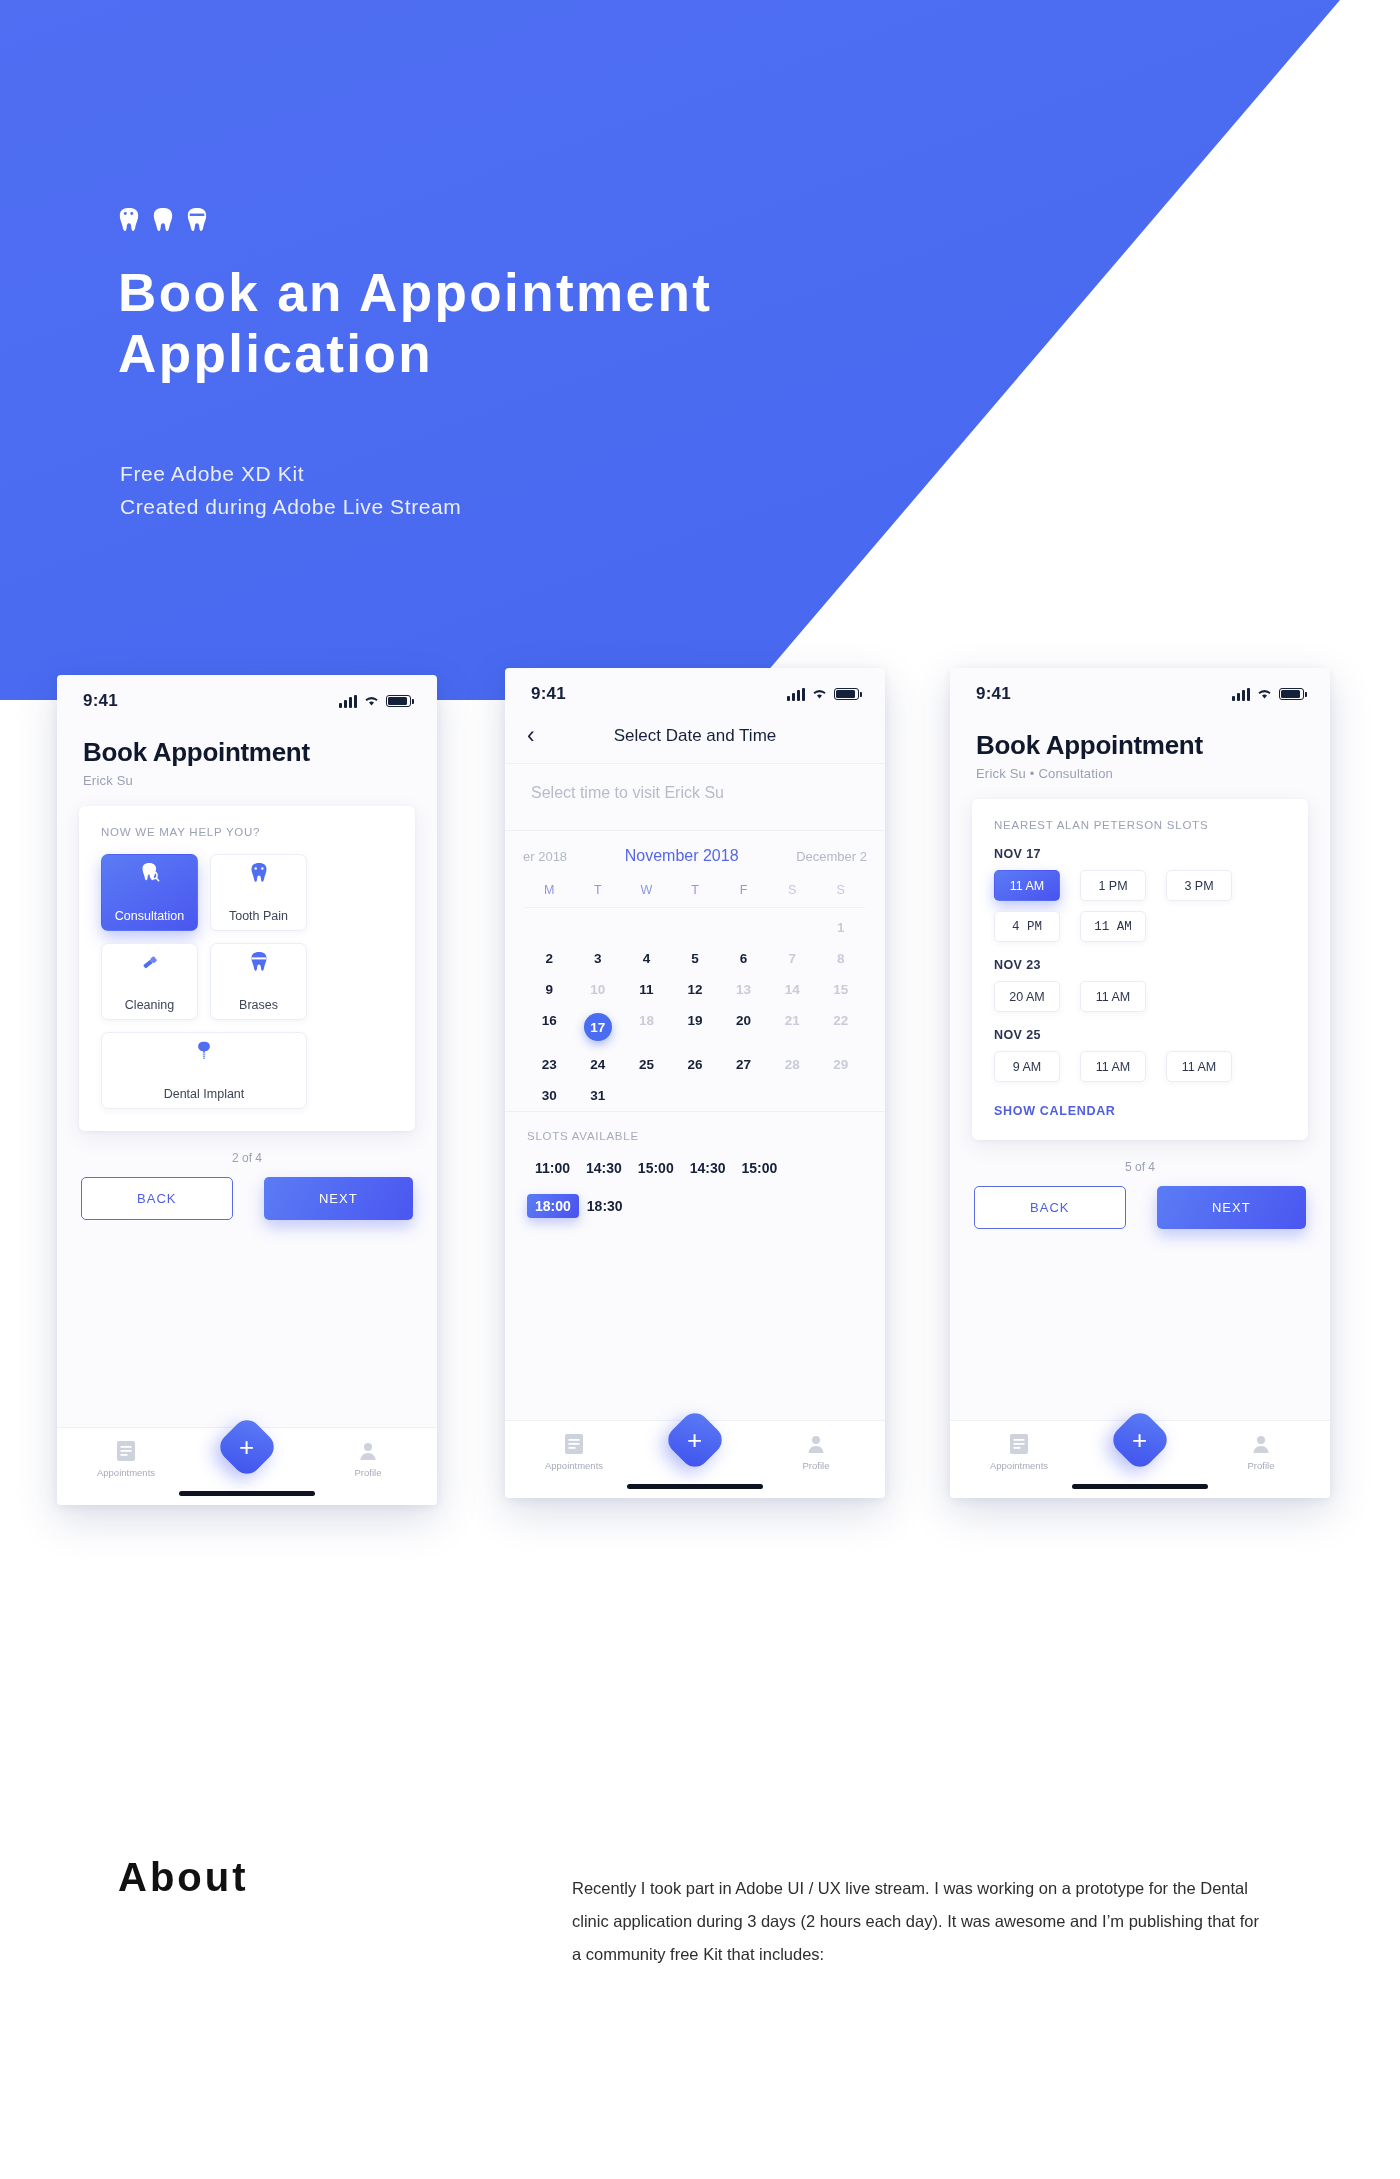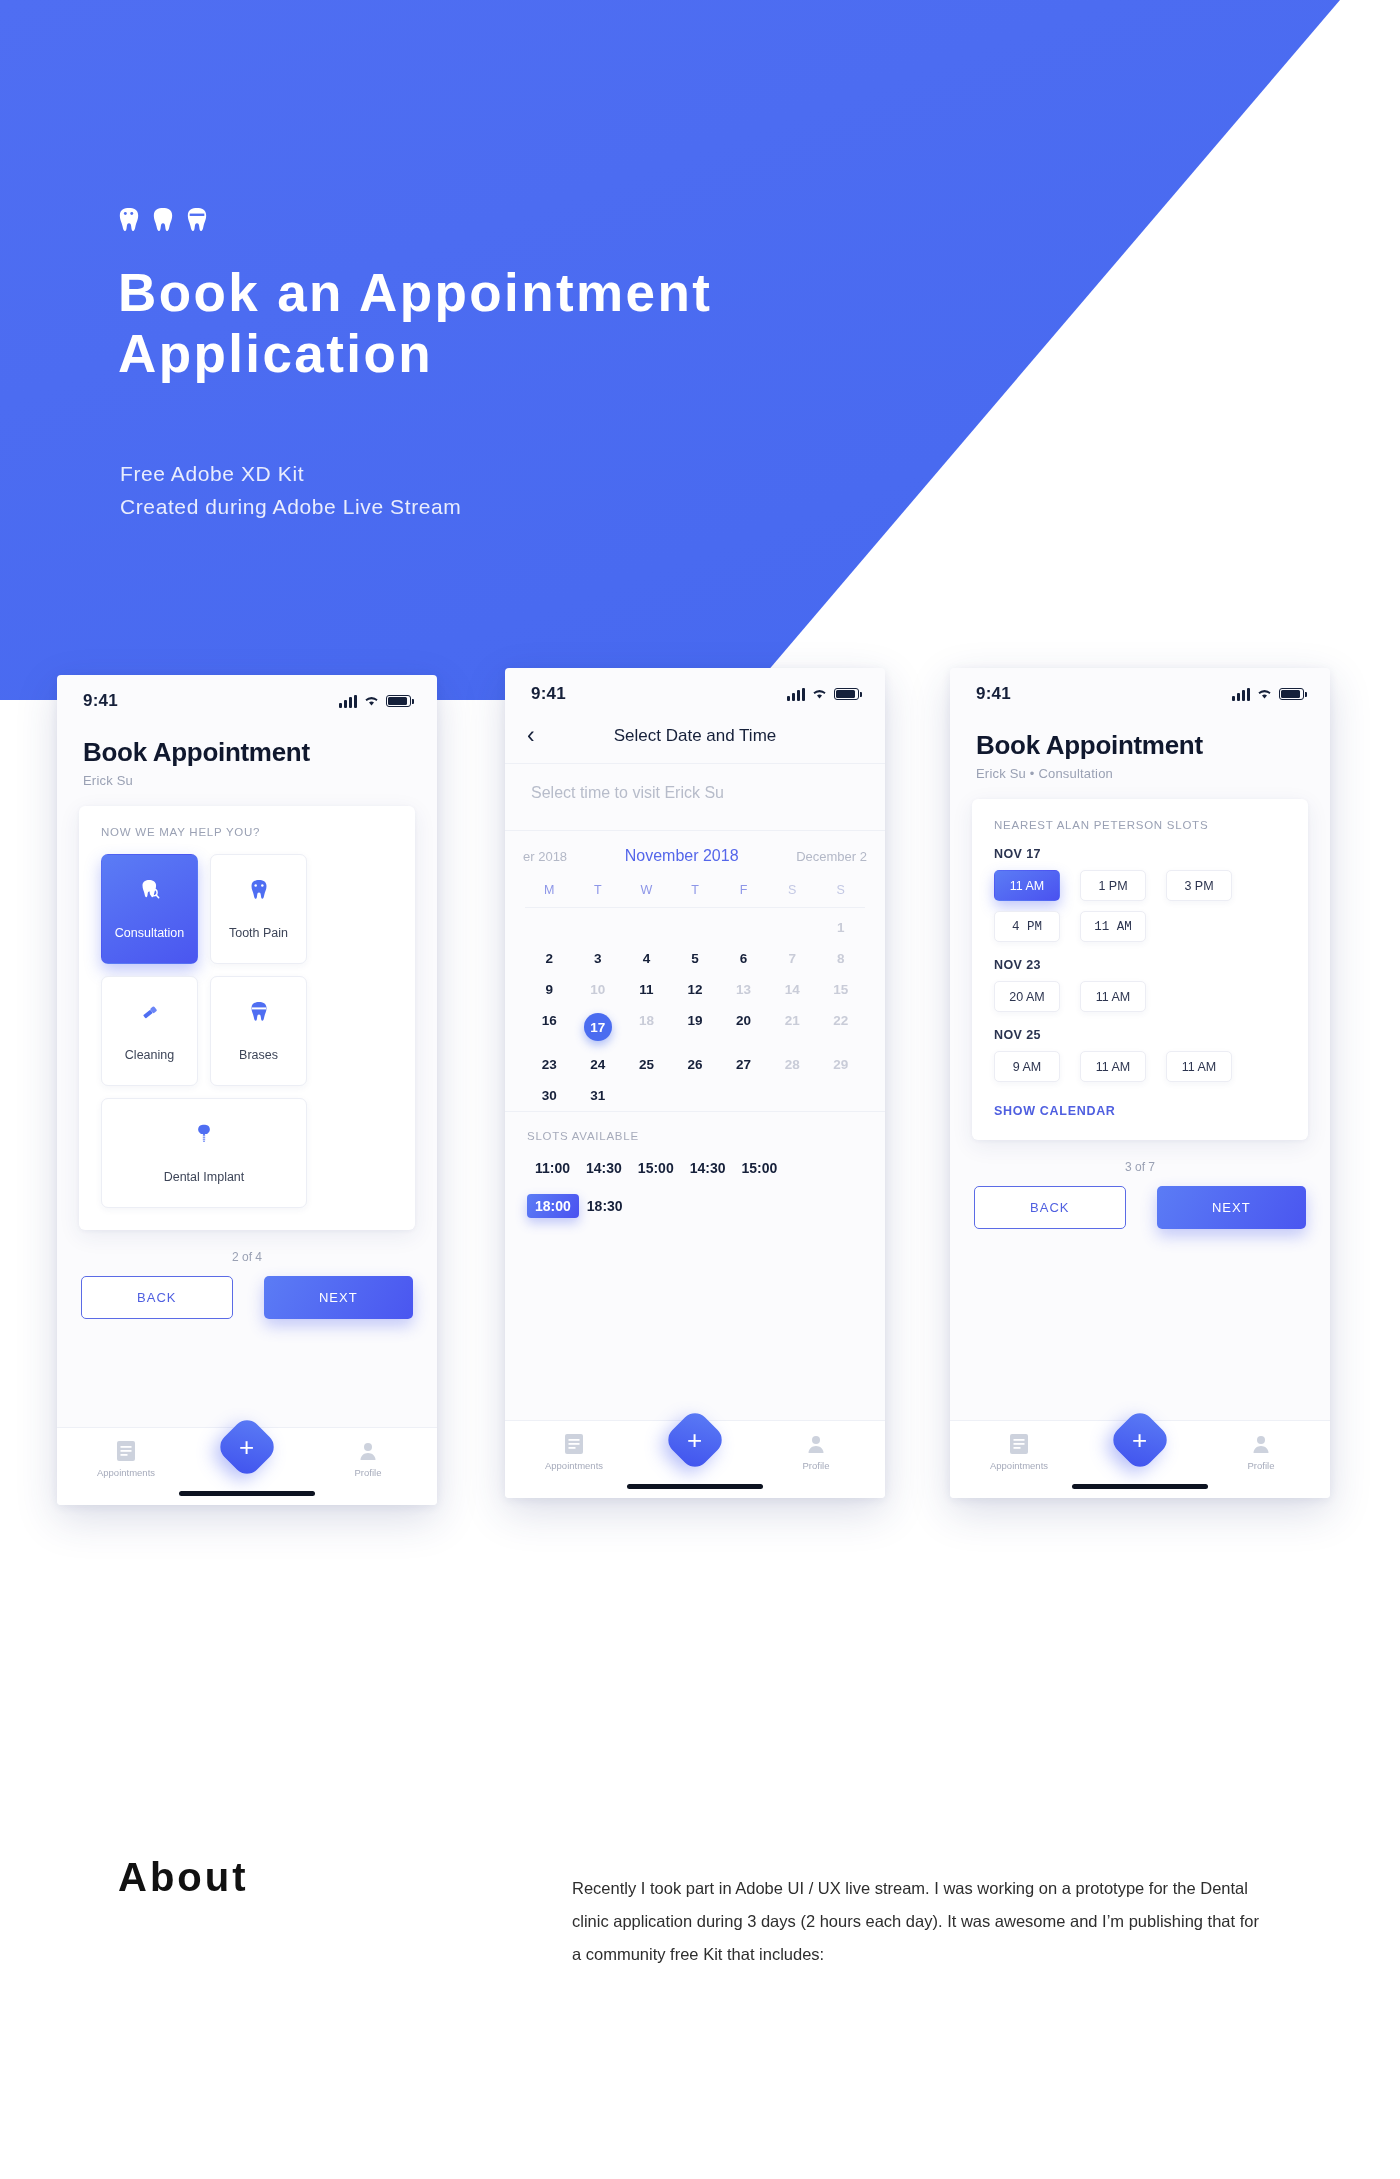--- a/index.html
+++ b/index.html
@@ -60,21 +60,21 @@
 
   .card {
     position:relative; margin:0 22px; background:#fff; border-radius:6px;
     box-shadow: 0 6px 22px rgba(40,55,120,0.08), 0 1px 4px rgba(40,55,120,0.05);
     padding:20px 22px 22px;
   }
   .card-label { font-size:11.5px; color:#9aa1b4; letter-spacing:0.75px; }
 
   .tiles { display:flex; flex-wrap:wrap; gap:12px; margin-top:16px; }
   .tile {
-    width:97px; height:110px; border-radius:7px; background:#fff;
+    width:97px; height:77px; border-radius:7px; background:#fff;
     border:1px solid #eceef5; display:flex; flex-direction:column;
     align-items:center; justify-content:center; gap:25px;
     box-shadow:0 2px 7px rgba(40,55,120,0.05);
   }
   .tile.active {
     background: linear-gradient(150deg,#5b7cf5 0%,#4a56f0 100%);
     border-color:transparent; box-shadow:0 7px 16px rgba(74,94,240,0.34);
   }
   .tile span { font-size:12.5px; color:#3d4558; }
   .tile.active span { color:#fff; }
@@ -466,21 +466,21 @@
           <div class="daylabel">NOV 25</div>
           <div class="chips" style="margin-bottom: 10px;">
             <div class="chip">9 AM</div>
             <div class="chip">11 AM</div>
             <div class="chip">11 AM</div>
           </div>
         </div>
       <div class="showcal">SHOW CALENDAR</div>
     </div>
 
-    <div class="pager">3 of 7</div>
+    <div class="pager">5 of 4</div>
 
     <div class="actions">
       <div class="btn btn-back">BACK</div>
       <div class="btn btn-next">NEXT</div>
     </div>
 
     <div class="tabbar">
       <div class="tab">
         <svg width="20" height="22" viewBox="0 0 20 22">
           <rect x="1" y="1" width="18" height="20" rx="2" fill="#cdd2dd"></rect>

